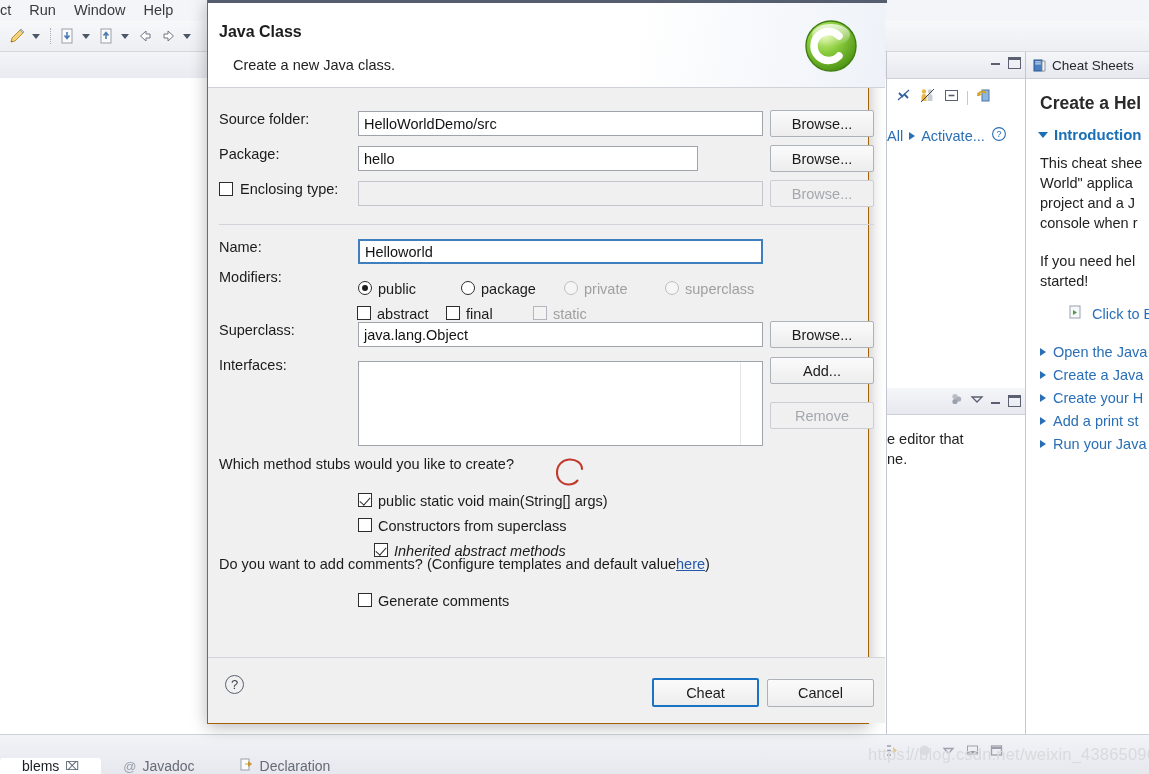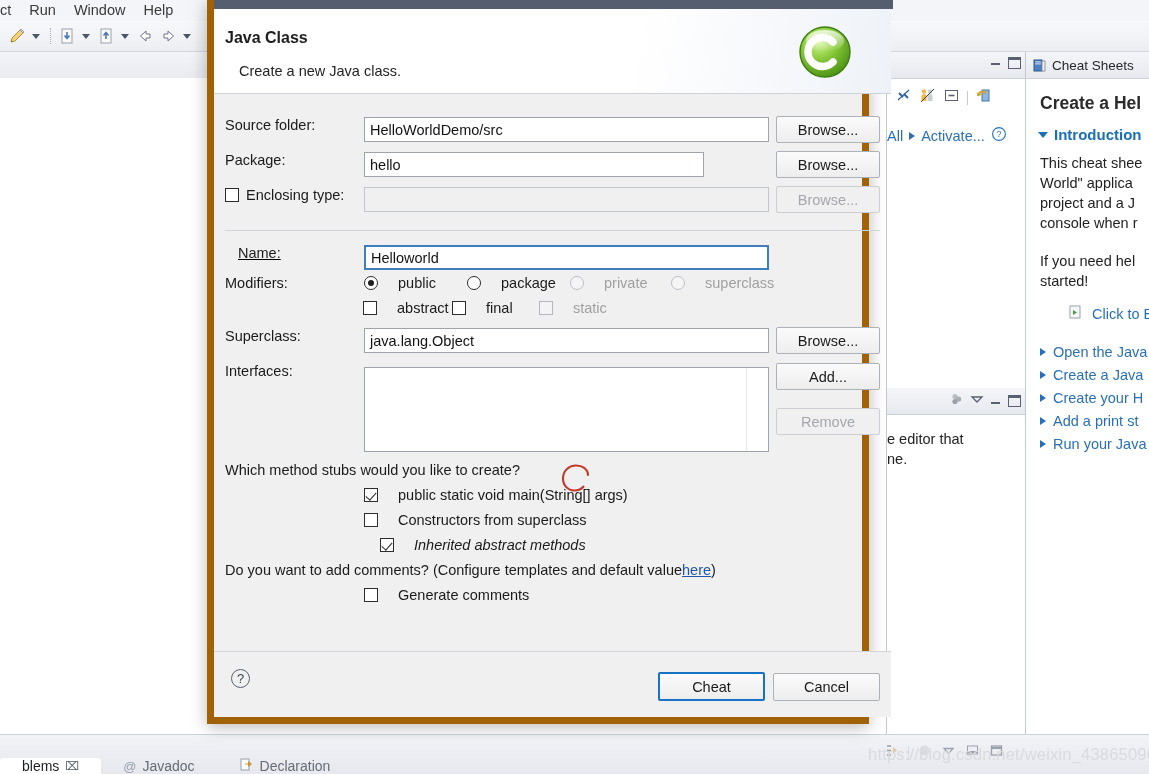--- a/index.html
+++ b/index.html
@@ -154,21 +154,21 @@
   .wm-icons {
     position: absolute; left: 884px; top: 742px;
     display: flex; align-items: center; gap: 7px; opacity: .55;
   }
 
   
   .dialog {
     position: absolute; left: 207px; top: 0px;
     width: 662px; height: 724px;
     background: #f0f0f0;
-    border: 7px solid #a16207;
+    border: 1px solid #a16207;
     box-shadow: 0 3px 16px rgba(0,0,0,.28);
   }
   .dlg-titlebar {
     position: absolute; left: 0; top: -14px; width: 679px; height: 16px;
     background: #555e6e;
   }
   .dlg-banner {
     position: absolute; left: 0; top: 2px; width: 677px; height: 85px;
     background: linear-gradient(100deg, #ffffff 62%, #eef2f8 100%);
     border-bottom: 1px solid #cfd2d8;
@@ -226,21 +226,21 @@
   .rb {
     width: 14px; height: 14px; border-radius: 50%;
     background: #ffffff; border: 1.5px solid #2d2d2d;
     position: relative; flex: 0 0 auto;
   }
   .rb.disabled { border-color: #bcbfc5; background: #f5f5f5; }
   .rb.sel::after {
     content: ""; position: absolute; left: 3px; top: 3px;
     width: 6px; height: 6px; border-radius: 50%; background: #1d1d1d;
   }
-  .opt { display: flex; align-items: center; gap: 20px; }
+  .opt { display: flex; align-items: flex-start; gap: 6px; margin-top: 12px; }
   .opt-label { font-size: 14.5px; color: #1b1b1b; white-space: nowrap; }
   .opt-label.dim { color: #a0a0a0; }
 
   .hr {
     position: absolute; left: 11px; top: 135px; width: 655px;
     height: 1px; background: #d2d4d9;
   }
 
   .listbox {
     position: absolute; left: 150px; top: 272px; width: 405px; height: 85px;
@@ -553,21 +553,21 @@
 
       <div class="row" style="left:11px; top:92px; gap:7px;">
         <span class="cb"></span>
         <span class="lbl">Enclosing type:</span>
       </div>
       <div class="txt disabled" style="position:absolute; left:150px; top:92px; width:405px;"></div>
       <div class="btn disabled" style="position:absolute; left:562px; top:91px; width:104px;">Browse...</div>
 
       <div class="hr"></div>
 
-      <div class="row" style="left:24px; top:150px;text-decoration:underline;">
+      <div class="row" style="left:11px; top:150px;">
         <span class="lbl">Name:</span>
       </div>
       <div class="txt focus" style="position:absolute; left:150px; top:150px; width:405px;">Helloworld</div>
 
       <div class="row" style="left:11px; top:180px;">
         <span class="lbl">Modifiers:</span>
       </div>
       <div class="row" style="left:150px; top:180px;">
         <span class="opt">
           <span class="rb sel"></span>

